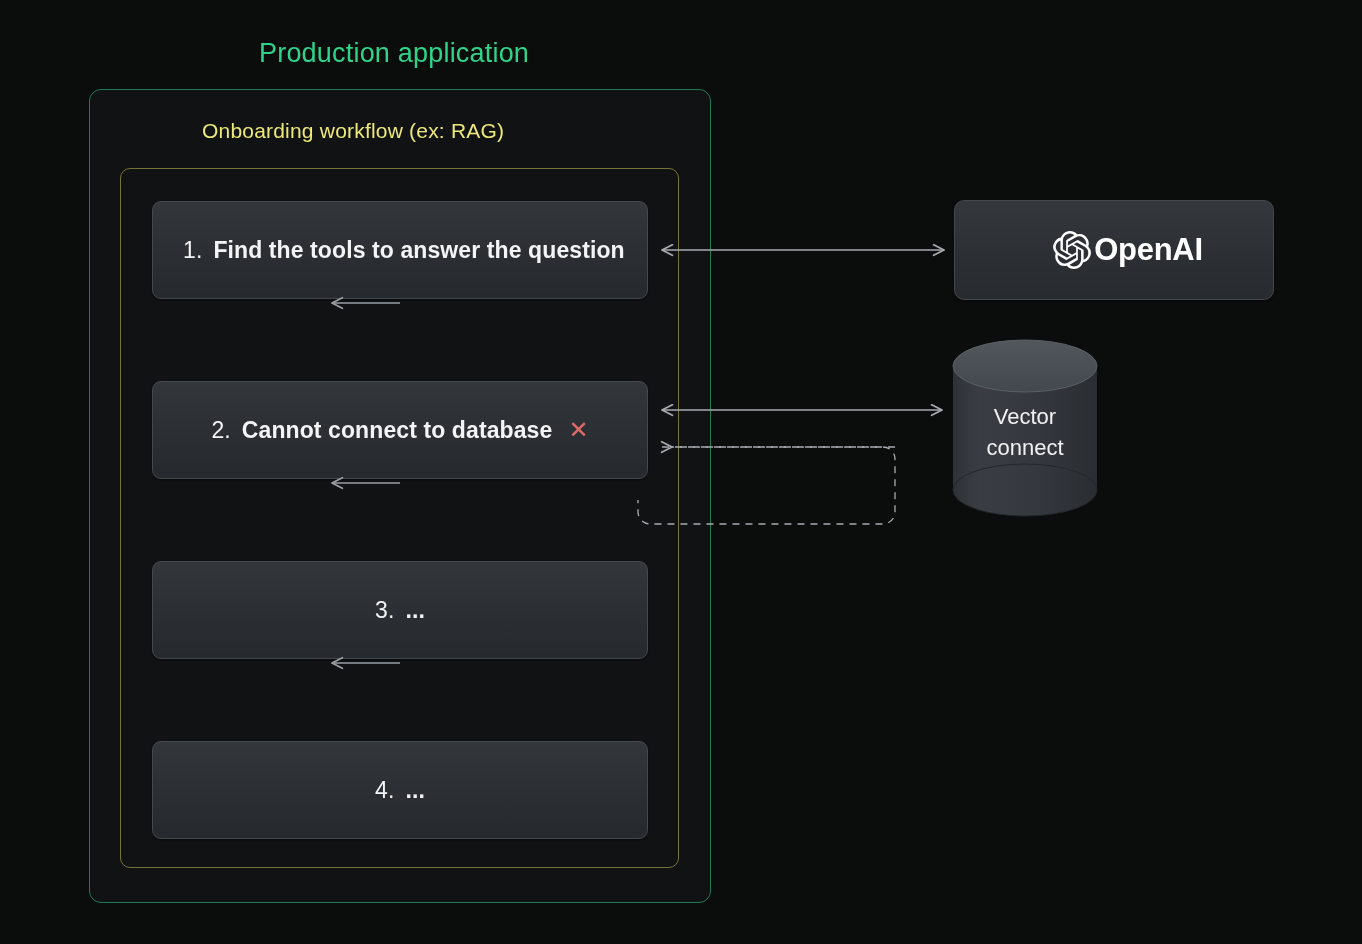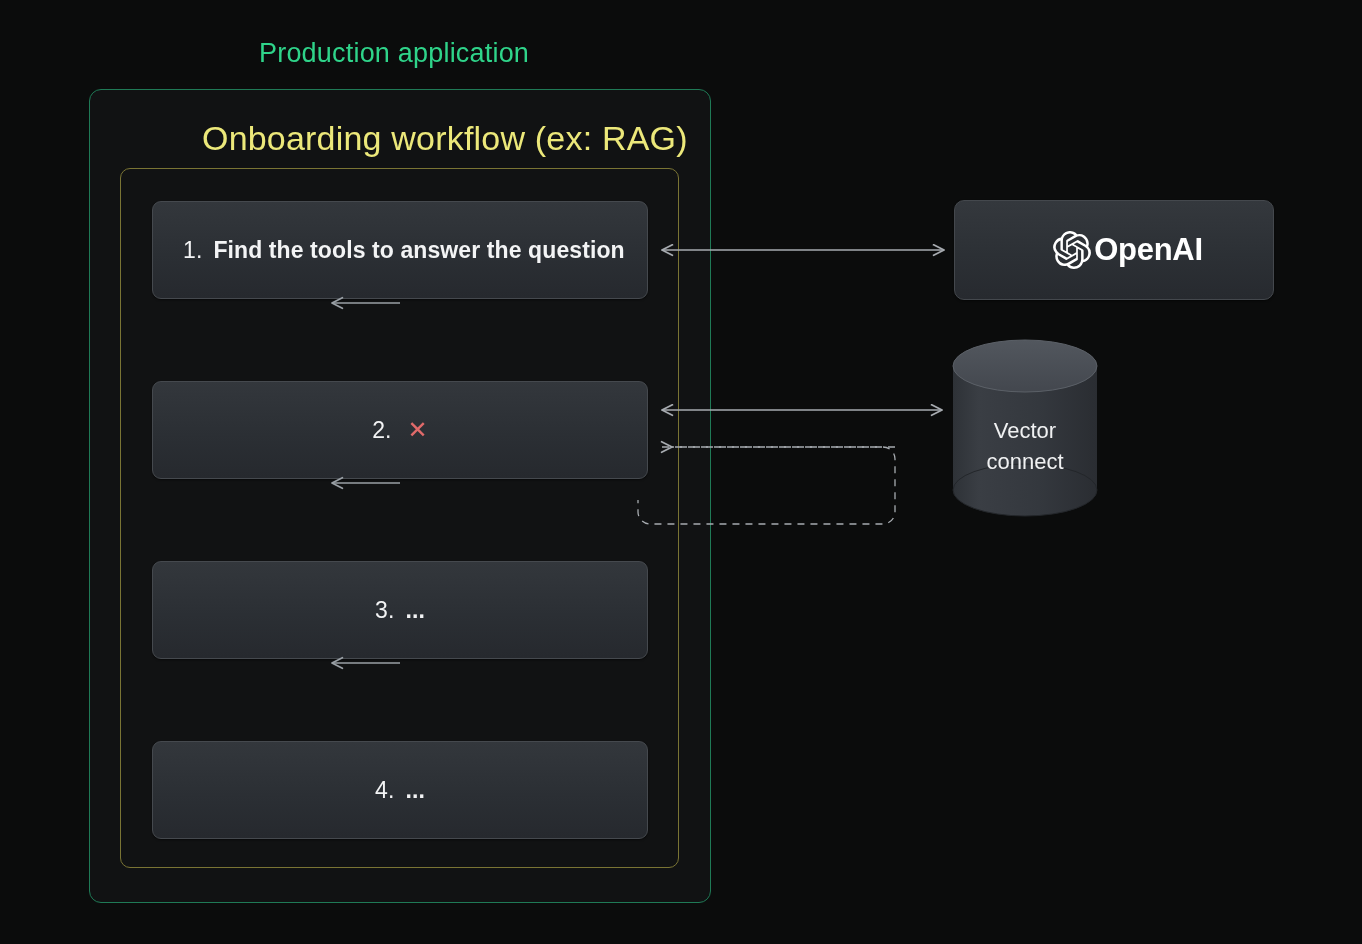--- a/index.html
+++ b/index.html
@@ -27,21 +27,21 @@
     top: 38px;
     font-size: 27px;
     letter-spacing: 0.2px;
     color: #2fd48a;
     white-space: nowrap;
   }
   .title-workflow {
     position: absolute;
     left: 202px;
     top: 119px;
-    font-size: 34px;
+    font-size: 21px;
     letter-spacing: 0.2px;
     color: #ece87a;
     white-space: nowrap;
   }
 
   
   .outer-box {
     position: absolute;
     left: 89px;
     top: 89px;
@@ -134,21 +134,21 @@
   .db {
     position: absolute;
     left: 952px;
     top: 339px;
     width: 146px;
     height: 178px;
   }
   .db-label {
     position: absolute;
     left: 0;
-    top: 76px;
+    top: 62px;
     width: 146px;
     text-align: center;
     color: #f0f1f2;
     font-size: 22px;
     line-height: 31px;
     z-index: 4;
     pointer-events: none;
   }
 
   
@@ -175,20 +175,21 @@
   <div class="step step-1">
     <div class="step-inner" style="justify-content: flex-start; padding-left: 30px;">
       <span class="step-num">1.</span>
       <span class="step-text">Find the tools to answer the question</span>
     </div>
   </div>
 
   <div class="step step-2">
     <div class="step-inner">
       <span class="step-num">2.</span>
+      <span class="step-text">Cannot connect to database</span>
       <span class="err-x">✕</span>
     </div>
   </div>
 
   <div class="step step-3">
     <div class="step-inner">
       <span class="step-num">3.</span>
       <span class="step-text">...</span>
     </div>
   </div>

